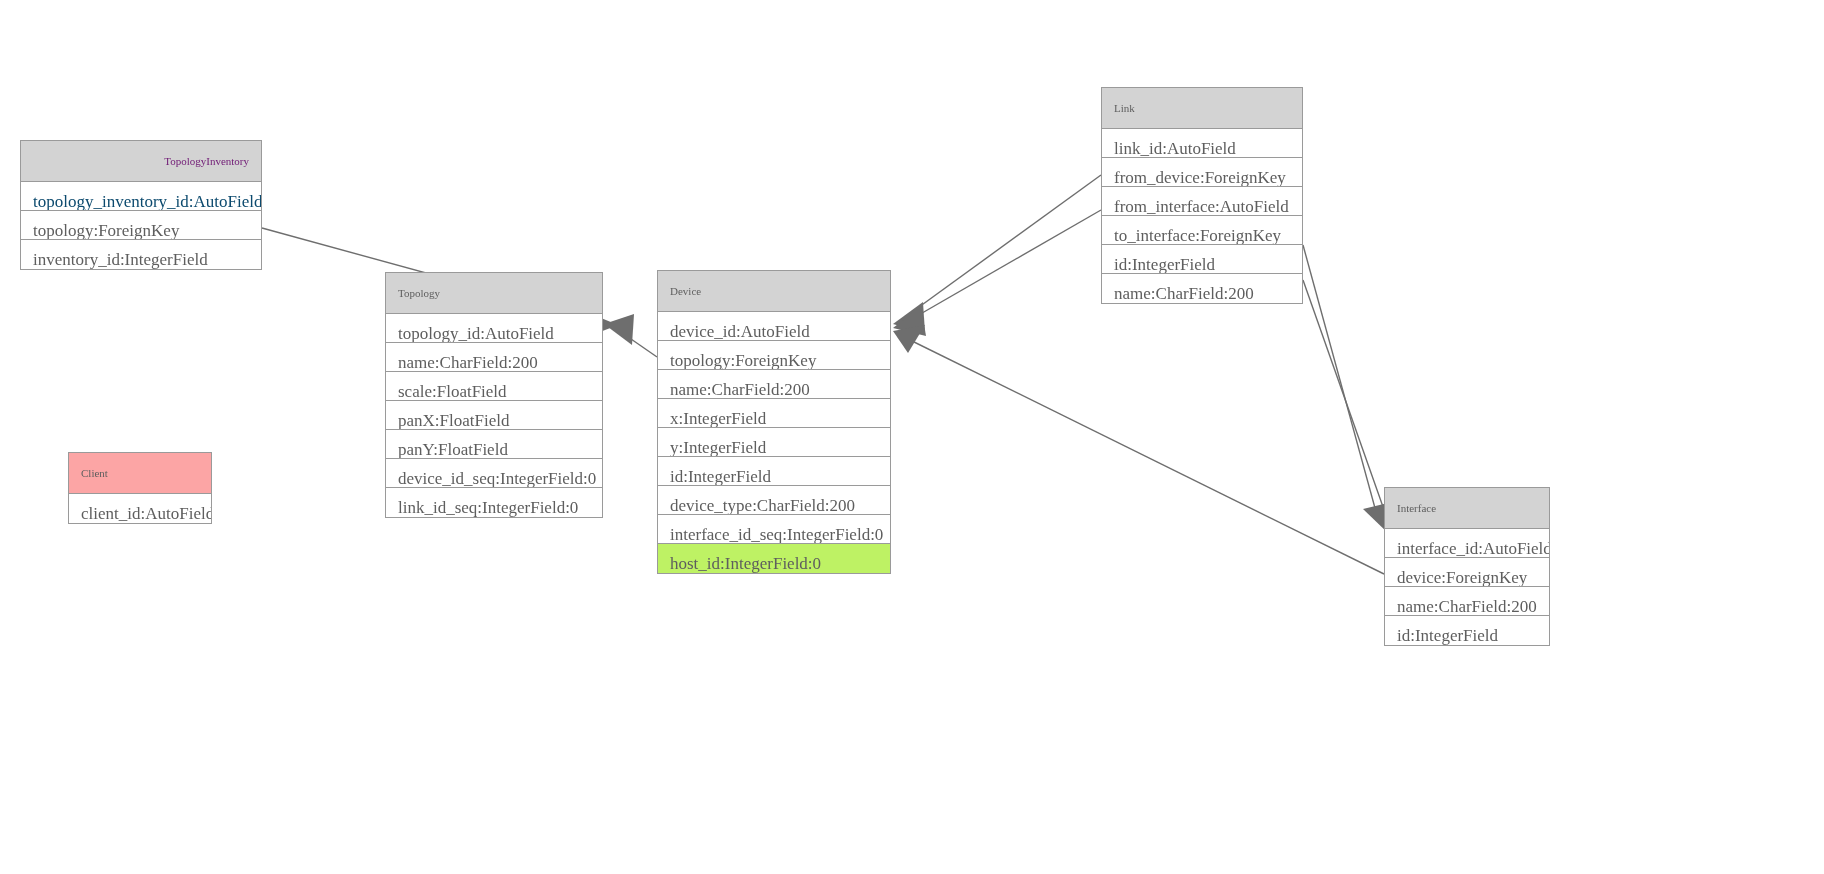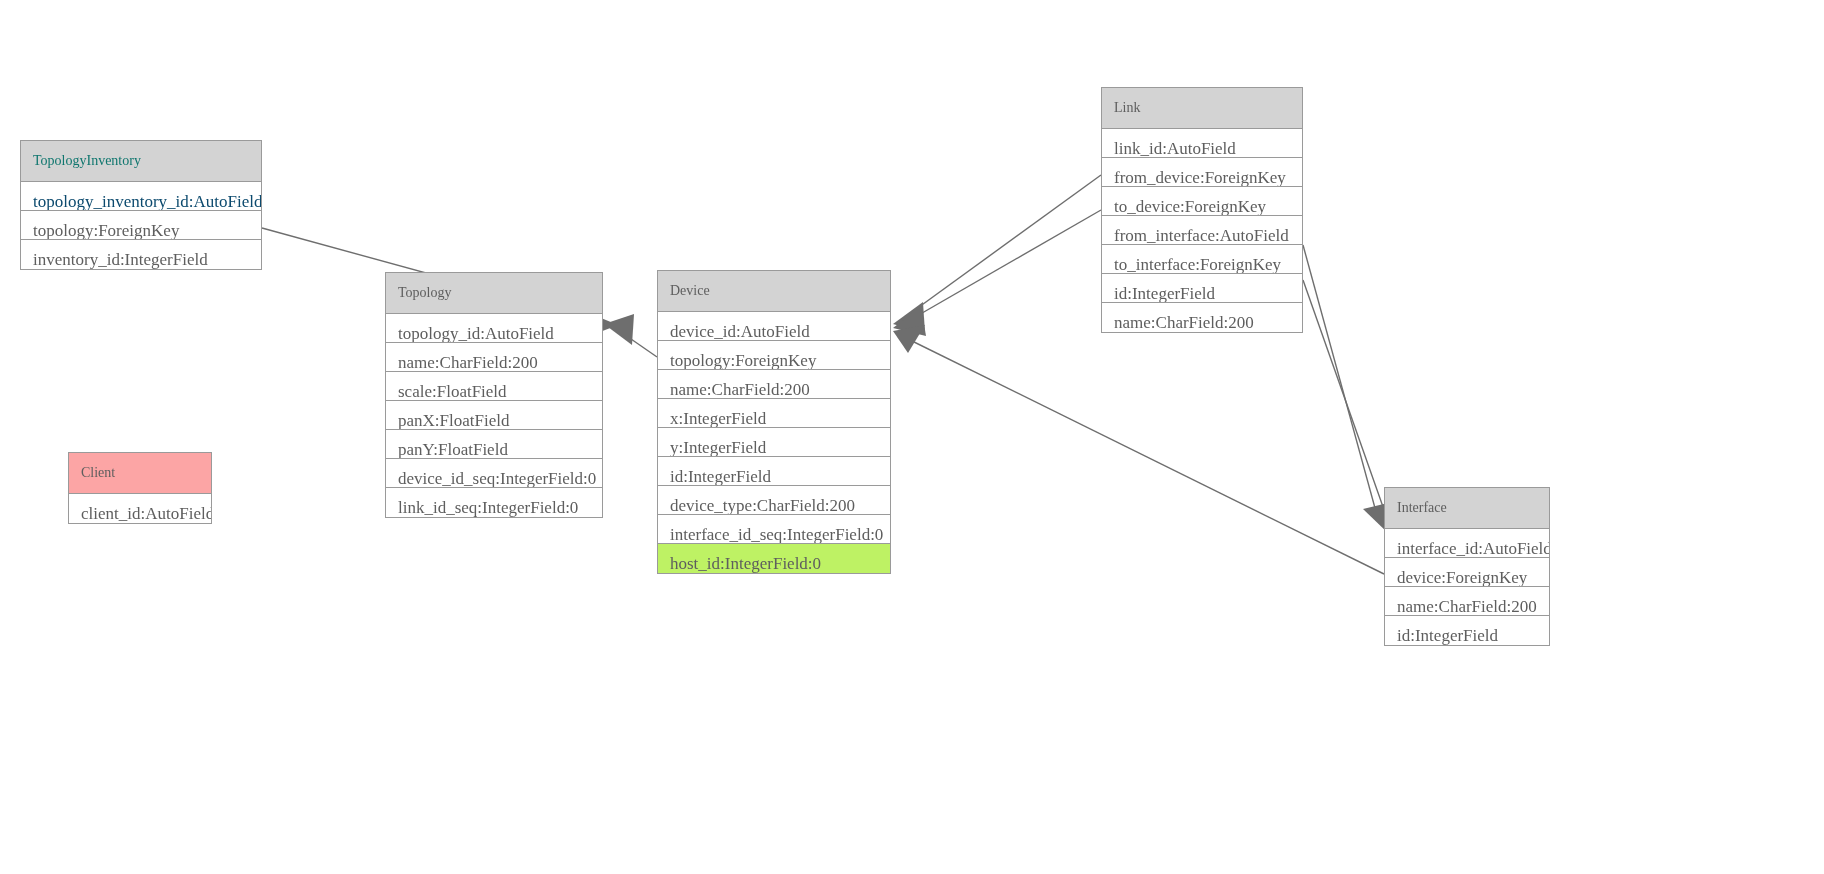--- a/index.html
+++ b/index.html
@@ -29,21 +29,21 @@
     box-sizing: border-box;
     border: 1px solid #9a9a9a;
     background: #ffffff;
     z-index: 5;
   }
   .entity-header {
     box-sizing: border-box;
     background: #d3d3d3;
     border-bottom: 1px solid #9a9a9a;
     color: #5e5e5e;
-    font-size: 14px;
+    font-size: 11px;
     line-height: 40px;
     height: 41px;
     padding: 0 12px 0 12px;
     white-space: nowrap;
     overflow: hidden;
   }
   .entity-rows {
     display: block;
   }
   .entity-row {
@@ -96,21 +96,21 @@
 
     <g>
       <line x1="1303" y1="245" x2="1378" y2="519" stroke="#6e6e6e" stroke-width="1.4" fill="none"></line>
       <line x1="1303" y1="280" x2="1388" y2="521" stroke="#6e6e6e" stroke-width="1.4" fill="none"></line>
       <polygon points="1390,535 1363,509 1392,502" fill="#6e6e6e"></polygon>
     </g>
   </svg>
 
   <div id="entities-root">
       <div class="entity" style="left: 20px; top: 140px; width: 242px; border-color: rgb(154, 154, 154);">
-        <div class="entity-header" style="background: rgb(211, 211, 211); border-bottom-color: rgb(154, 154, 154); color: #0f766e;">TopologyInventory</div>
+        <div class="entity-header" style="background: rgb(211, 211, 211); border-bottom-color: rgb(154, 154, 154); color: #701a75; text-align: right;">TopologyInventory</div>
         <div class="entity-rows">
           <div class="entity-row" style="background: rgb(255, 255, 255); border-bottom-color: rgb(154, 154, 154); color: #0c4a6e; font-family: Liberation Serif, serif;">topology_inventory_id:AutoField</div>
           <div class="entity-row" style="background: rgb(255, 255, 255); border-bottom-color: rgb(154, 154, 154); color: rgb(94, 94, 94);">topology:ForeignKey</div>
           <div class="entity-row" style="background: rgb(255, 255, 255); border-bottom-color: rgb(154, 154, 154); color: rgb(94, 94, 94);">inventory_id:IntegerField</div>
         </div>
       </div>
       <div class="entity" style="left: 68px; top: 452px; width: 144px; border-color: rgb(154, 154, 154);">
         <div class="entity-header" style="background: #fca5a5; border-bottom-color: rgb(154, 154, 154); color: rgb(94, 94, 94);">Client</div>
         <div class="entity-rows">
           <div class="entity-row" style="background: rgb(255, 255, 255); border-bottom-color: rgb(154, 154, 154); color: rgb(94, 94, 94);">client_id:AutoField</div>
@@ -140,21 +140,20 @@
           <div class="entity-row" style="background: rgb(255, 255, 255); border-bottom-color: rgb(154, 154, 154); color: rgb(94, 94, 94);">device_type:CharField:200</div>
           <div class="entity-row" style="background: rgb(255, 255, 255); border-bottom-color: rgb(154, 154, 154); color: rgb(94, 94, 94);">interface_id_seq:IntegerField:0</div>
           <div class="entity-row" style="background: #bef264; border-bottom-color: rgb(154, 154, 154); color: rgb(94, 94, 94);">host_id:IntegerField:0</div>
         </div>
       </div>
       <div class="entity" style="left: 1101px; top: 87px; width: 202px; border-color: rgb(154, 154, 154);">
         <div class="entity-header" style="background: rgb(211, 211, 211); border-bottom-color: rgb(154, 154, 154); color: rgb(94, 94, 94);">Link</div>
         <div class="entity-rows">
           <div class="entity-row" style="background: rgb(255, 255, 255); border-bottom-color: rgb(154, 154, 154); color: rgb(94, 94, 94);">link_id:AutoField</div>
           <div class="entity-row" style="background: rgb(255, 255, 255); border-bottom-color: rgb(154, 154, 154); color: rgb(94, 94, 94);">from_device:ForeignKey</div>
-          <div class="entity-row" style="background: rgb(255, 255, 255); border-bottom-color: rgb(154, 154, 154); color: rgb(94, 94, 94);">to_device:ForeignKey</div>
           <div class="entity-row" style="background: rgb(255, 255, 255); border-bottom-color: rgb(154, 154, 154); color: rgb(94, 94, 94);">from_interface:AutoField</div>
           <div class="entity-row" style="background: rgb(255, 255, 255); border-bottom-color: rgb(154, 154, 154); color: rgb(94, 94, 94);">to_interface:ForeignKey</div>
           <div class="entity-row" style="background: rgb(255, 255, 255); border-bottom-color: rgb(154, 154, 154); color: rgb(94, 94, 94);">id:IntegerField</div>
           <div class="entity-row" style="background: rgb(255, 255, 255); border-bottom-color: rgb(154, 154, 154); color: rgb(94, 94, 94);">name:CharField:200</div>
         </div>
       </div>
       <div class="entity" style="left: 1384px; top: 487px; width: 166px; border-color: rgb(154, 154, 154);">
         <div class="entity-header" style="background: rgb(211, 211, 211); border-bottom-color: rgb(154, 154, 154); color: rgb(94, 94, 94);">Interface</div>
         <div class="entity-rows">
           <div class="entity-row" style="background: rgb(255, 255, 255); border-bottom-color: rgb(154, 154, 154); color: rgb(94, 94, 94);">interface_id:AutoField</div>

